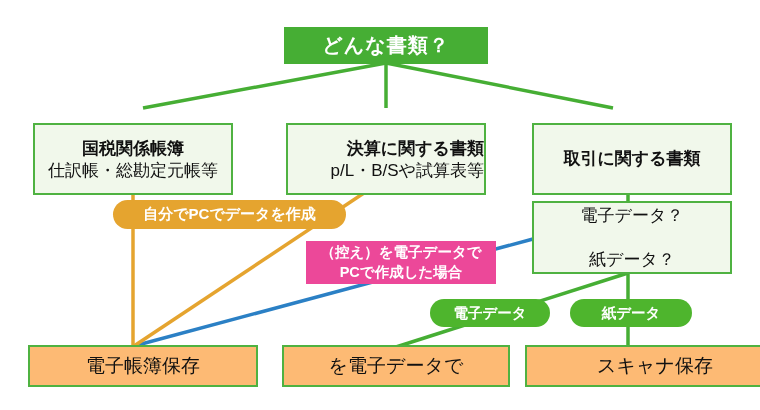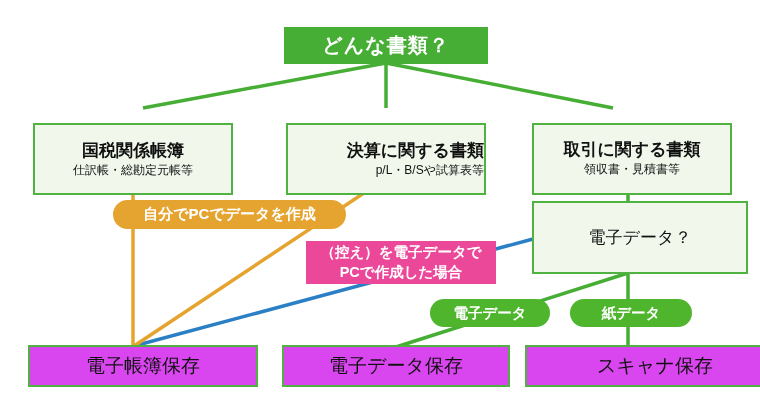--- a/index.html
+++ b/index.html
@@ -11,39 +11,39 @@
   .node{position:absolute;z-index:2;box-sizing:border-box;display:flex;
         flex-direction:column;align-items:center;justify-content:center;text-align:center;}
   .root-node{
     left:284px;top:27px;width:204px;height:37px;background:#46ae34;color:#ffffff;
     font-size:20px;font-weight:700;letter-spacing:1px;
   }
   .doc-node{
     width:200px;height:72px;top:123px;background:#f1f8eb;border:2px solid #4fb241;gap:5px;
   }
   .doc-node .title{font-size:17px;font-weight:700;line-height:1;}
-  .doc-node .subtitle{font-size:12px;font-weight:400;line-height:1;}
+  .doc-node .subtitle{font-size:17px;font-weight:400;line-height:1;}
   .doc-1{left:33px;} .doc-2{left:286px;align-items:flex-end;} .doc-3{left:532px;font-family:Liberation Mono, monospace;}
   .decision-node{
-    left:532px;top:201px;width:216px;height:73px;background:#f1f8eb;border:2px solid #4fb241;
+    left:532px;top:201px;width:200px;height:73px;background:#f1f8eb;border:2px solid #4fb241;
     font-size:17px;font-weight:400;gap:27px;line-height:1;
   }
   .pill{
     position:absolute;z-index:3;display:flex;align-items:center;justify-content:center;
     color:#ffffff;font-weight:700;text-align:right;box-sizing:border-box;
   }
   .orange-pill{left:113px;top:200px;width:233px;height:29px;border-radius:15px;
     background:#e5a42f;font-size:15px;}
   .blue-pill{left:306px;top:241px;width:190px;height:43px;border-radius:0;
     background:#ec4899;font-size:14.5px;line-height:1.35;flex-direction:column;}
   .green-pill{background:#4eb52d;height:28px;border-radius:14px;font-size:14.5px;}
   .pill-electronic{left:430px;top:299px;width:120px;}
   .pill-paper{left:570px;top:299px;width:122px;}
   .outcome-node{
-    top:345px;height:42px;background:#d946ef;border:2px solid #4fb241;
+    top:345px;height:42px;background:#fdba74;border:2px solid #4fb241;
     font-size:19px;font-weight:500;
   }
   .out-1{left:28px;width:230px;} .out-2{left:282px;width:228px;} .out-3{left:525px;width:260px;}
 </style>
 </head>
 <body>
 
 <div class="canvas">
 
   <svg class="wires" width="760" height="410" viewBox="0 0 760 410">
@@ -70,49 +70,49 @@
     <span class="subtitle">仕訳帳・総勘定元帳等</span>
   </div>
 
   <div class="node doc-node doc-2">
     <span class="title">決算に関する書類</span>
     <span class="subtitle">p/L・B/Sや試算表等</span>
   </div>
 
   <div class="node doc-node doc-3">
     <span class="title">取引に関する書類</span>
-    <span class="subtitle">領収書・見積書等</span>
   </div>
 
   <div class="pill orange-pill">
     <span>自分でPCでデータを作成</span>
   </div>
 
   <div class="node decision-node">
     <span>電子データ？</span>
+    <span>紙データ？</span>
   </div>
 
   <div class="pill blue-pill">
     <span>（控え）を電子データで</span>
     <span>PCで作成した場合</span>
   </div>
 
   <div class="pill green-pill pill-paper">
     <span>紙データ</span>
   </div>
 
   <div class="pill green-pill pill-electronic">
     <span>電子データ</span>
   </div>
 
   <div class="node outcome-node out-1">
     <span>電子帳簿保存</span>
   </div>
 
   <div class="node outcome-node out-2">
-    <span>電子データ保存</span>
+    <span>を電子データで</span>
   </div>
 
   <div class="node outcome-node out-3">
     <span>スキャナ保存</span>
   </div>
 
 </div>
 
 </body></html>

